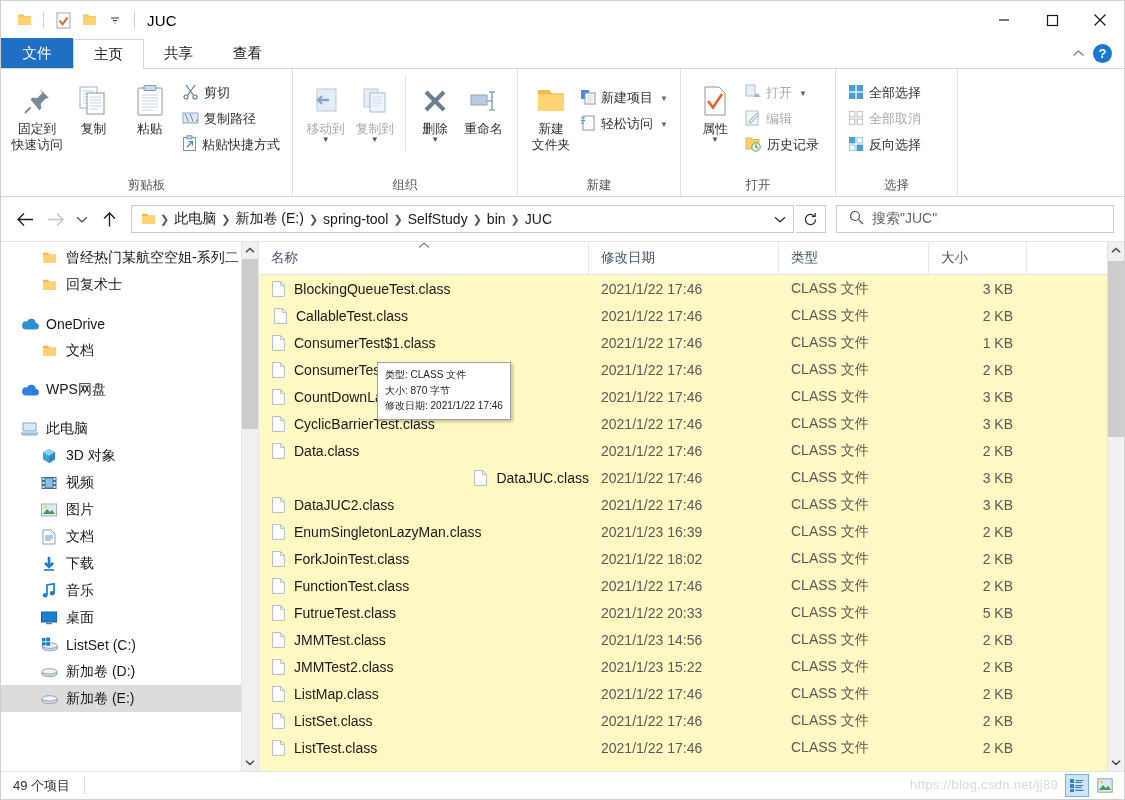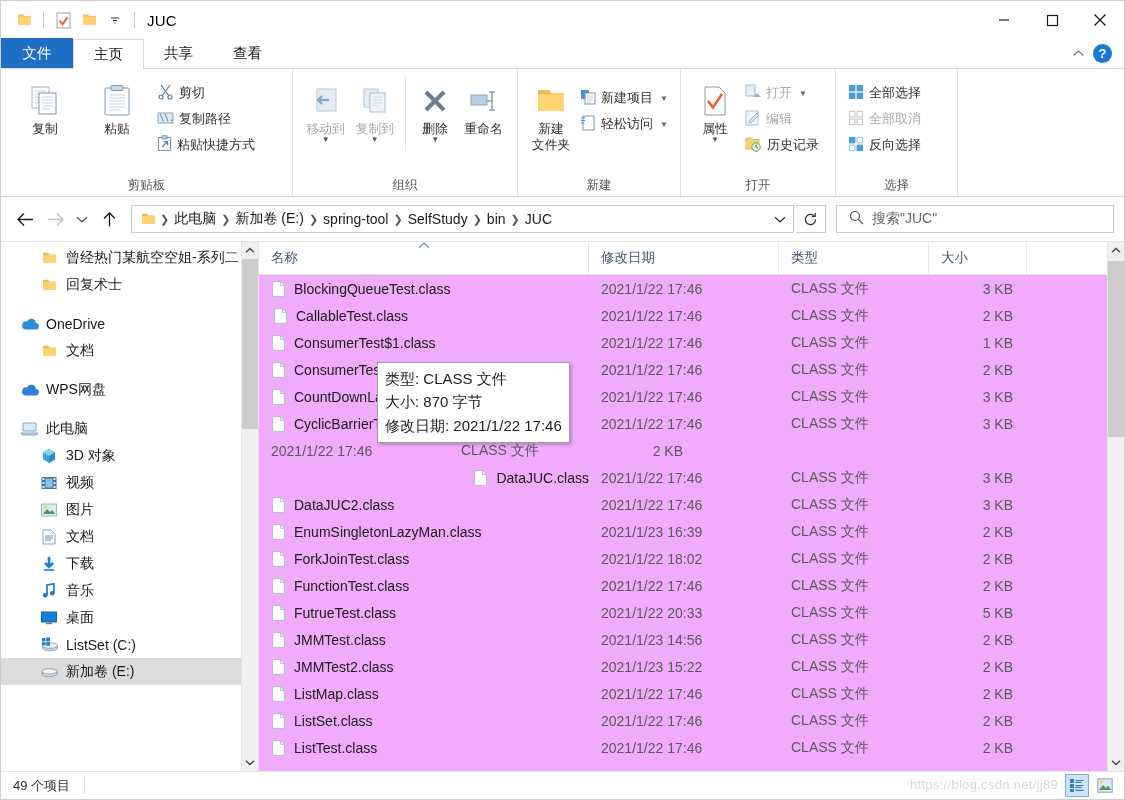--- a/index.html
+++ b/index.html
@@ -187,21 +187,21 @@
     border-left: 1px solid #e4e4e4;
   }
   .sb-arrow { height: 17px; display:flex; align-items:center; justify-content:center; color:#5a5a5a; font-size:9px;}
   .sb-arrow.bot { position: absolute; bottom: 0; left: 0; right: 0; }
   .sb-thumb { position: absolute; left: 0; right: 0; background: #cdcdcd; }
 
   
   .filepane {
     flex: 1;
     position: relative;
-    background: #f0abfc;
+    background: #fef9c3;
     overflow: hidden;
   }
   .colheader {
     height: 33px;
     display: flex; align-items: center;
     border-bottom: 1px solid #e4e4e4;
     position: relative;
     background: #fff;
   }
   .colh {
@@ -226,21 +226,21 @@
   .cell-type { color: #5a5a5a; padding-left: 12px; }
   .cell-size { color: #5a5a5a; text-align: right; padding-right: 14px; }
 
   
   .tooltip {
     position: absolute;
     background: #ffffff;
     border: 1px solid #a0a0a0;
     box-shadow: 2px 2px 3px rgba(0,0,0,0.22);
     padding: 4px 7px 5px 7px;
-    font-size: 15px; color: #222;
+    font-size: 10px; color: #222;
     line-height: 1.55;
     z-index: 40;
     white-space: nowrap;
   }
 
   
   .statusbar {
     height: 28px;
     display: flex; align-items: center;
     border-top: 1px solid #e4e4e4;
@@ -324,20 +324,32 @@
           </svg>
       </div>
       <div class="helpbtn">?</div>
     </div>
   </div>
 
   <div class="ribbon">
 
     <div class="rgroup" style="width:292px">
       <div class="rgroup-body">
+        <div class="big-btn">
+          <span class="gl">
+            <svg width="32" height="32" viewBox="0 0 32 32">
+                <g fill="#7b8a99">
+                  <path d="M19 4l9 9-3.2.6-5.2 5.2.8 4.4-2 2L9.6 14.4l2-2 4.4.8 5.2-5.2z"></path>
+                  <path d="M9.5 22.5L4 28" stroke="#7b8a99" stroke-width="1.8"></path>
+                </g>
+              </svg>
+          </span>
+          <span>固定到</span>
+          <span>快速访问</span>
+        </div>
         <div class="big-btn">
           <span class="gl">
             <svg width="34" height="34" viewBox="0 0 34 34">
                 <rect x="4" y="3" width="17" height="21" fill="#fff" stroke="#9db4cc"></rect>
                 <g stroke="#bcd0e2">
                   <path d="M7 7h11M7 10h11M7 13h11M7 16h11M7 19h8"></path>
                 </g>
                 <rect x="11" y="9" width="17" height="21" fill="#fff" stroke="#7a96b4"></rect>
                 <g stroke="#c3d5e6">
                   <path d="M14 13h11M14 16h11M14 19h11M14 22h11M14 25h8"></path>
@@ -792,20 +804,30 @@
                 <g fill="#1a7fd4">
                   <rect x="1" y="1" width="3.4" height="3.4"></rect>
                   <rect x="5.2" y="0.5" width="3.8" height="3.9"></rect>
                   <rect x="1" y="5.2" width="3.4" height="3.2"></rect>
                   <rect x="5.2" y="5.2" width="3.8" height="3.5"></rect>
                 </g>
               </svg>
             </span>
           <span>ListSet (C:)</span>
         </div>
+        <div class="nav-item lvl2">
+          <span class="nav-ico">
+              <svg width="17" height="13" viewBox="0 0 17 13">
+                <ellipse cx="8.5" cy="9" rx="7.5" ry="2.7" fill="#d3dde6" stroke="#93a5b5"></ellipse>
+                <path d="M1 6.4v2.6M16 6.4v2.6" stroke="#93a5b5"></path>
+                <ellipse cx="8.5" cy="6.4" rx="7.5" ry="2.7" fill="#eef3f7" stroke="#93a5b5"></ellipse>
+              </svg>
+            </span>
+          <span>新加卷 (D:)</span>
+        </div>
         <div class="nav-item lvl2 selected">
           <span class="nav-ico">
               <svg width="17" height="13" viewBox="0 0 17 13">
                 <ellipse cx="8.5" cy="9" rx="7.5" ry="2.7" fill="#d3dde6" stroke="#93a5b5"></ellipse>
                 <path d="M1 6.4v2.6M16 6.4v2.6" stroke="#93a5b5"></path>
                 <ellipse cx="8.5" cy="6.4" rx="7.5" ry="2.7" fill="#eef3f7" stroke="#93a5b5"></ellipse>
               </svg>
             </span>
           <span>新加卷 (E:)</span>
         </div>
@@ -927,20 +949,29 @@
                   <path d="M8.6 0.6V4.4h3.8" fill="none" stroke="#b6bcc2"></path>
                 </svg>
               </span>
               <span>CyclicBarrierTest.class</span>
             </div>
             <div class="cell-date" style="width: 190px;">2021/1/22 17:46</div>
             <div class="cell-type" style="width: 150px;">CLASS 文件</div>
             <div class="cell-size" style="width: 98px;">3 KB</div>
           </div>
           <div class="frow">
+            <div class="cell-name" style="width: 330px;">
+              <span style="display:flex">
+                <svg width="13" height="16" viewBox="0 0 13 16">
+                  <path d="M0.6 0.6h8L12.4 4.4V15.4H0.6z" fill="#ffffff" stroke="#b6bcc2"></path>
+                  <path d="M8.6 0.6V4.4h3.8" fill="none" stroke="#b6bcc2"></path>
+                </svg>
+              </span>
+              <span>Data.class</span>
+            </div>
             <div class="cell-date" style="width: 190px;">2021/1/22 17:46</div>
             <div class="cell-type" style="width: 150px;">CLASS 文件</div>
             <div class="cell-size" style="width: 98px;">2 KB</div>
           </div>
           <div class="frow">
             <div class="cell-name" style="width: 330px; justify-content: flex-end;">
               <span style="display:flex">
                 <svg width="13" height="16" viewBox="0 0 13 16">
                   <path d="M0.6 0.6h8L12.4 4.4V15.4H0.6z" fill="#ffffff" stroke="#b6bcc2"></path>
                   <path d="M8.6 0.6V4.4h3.8" fill="none" stroke="#b6bcc2"></path>

